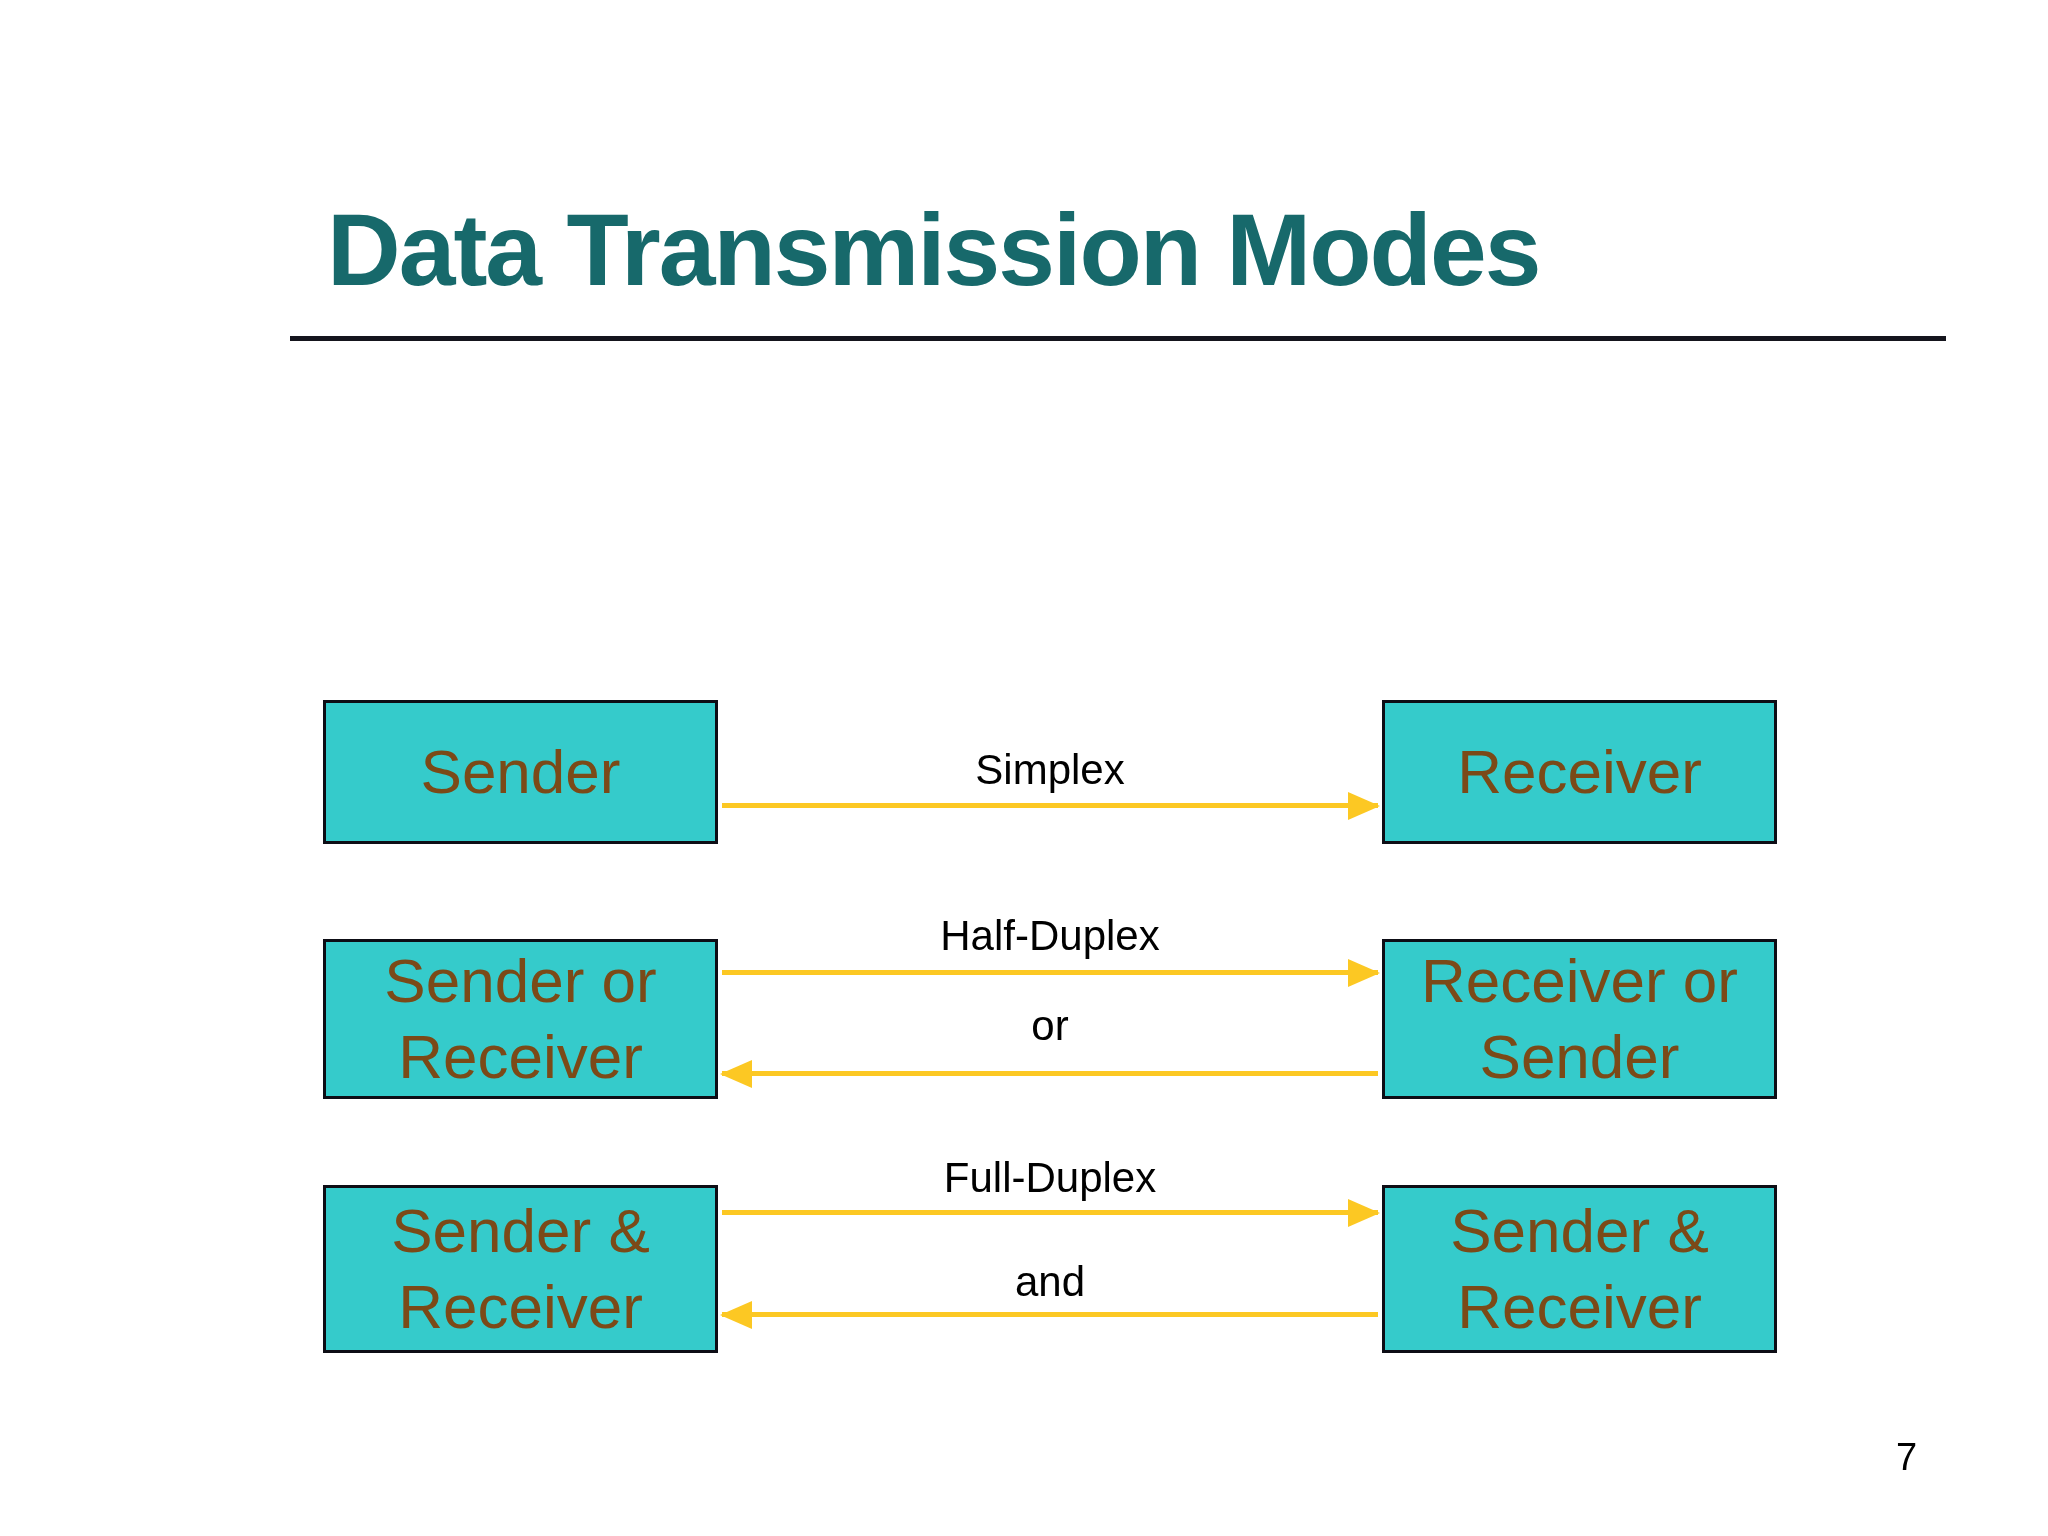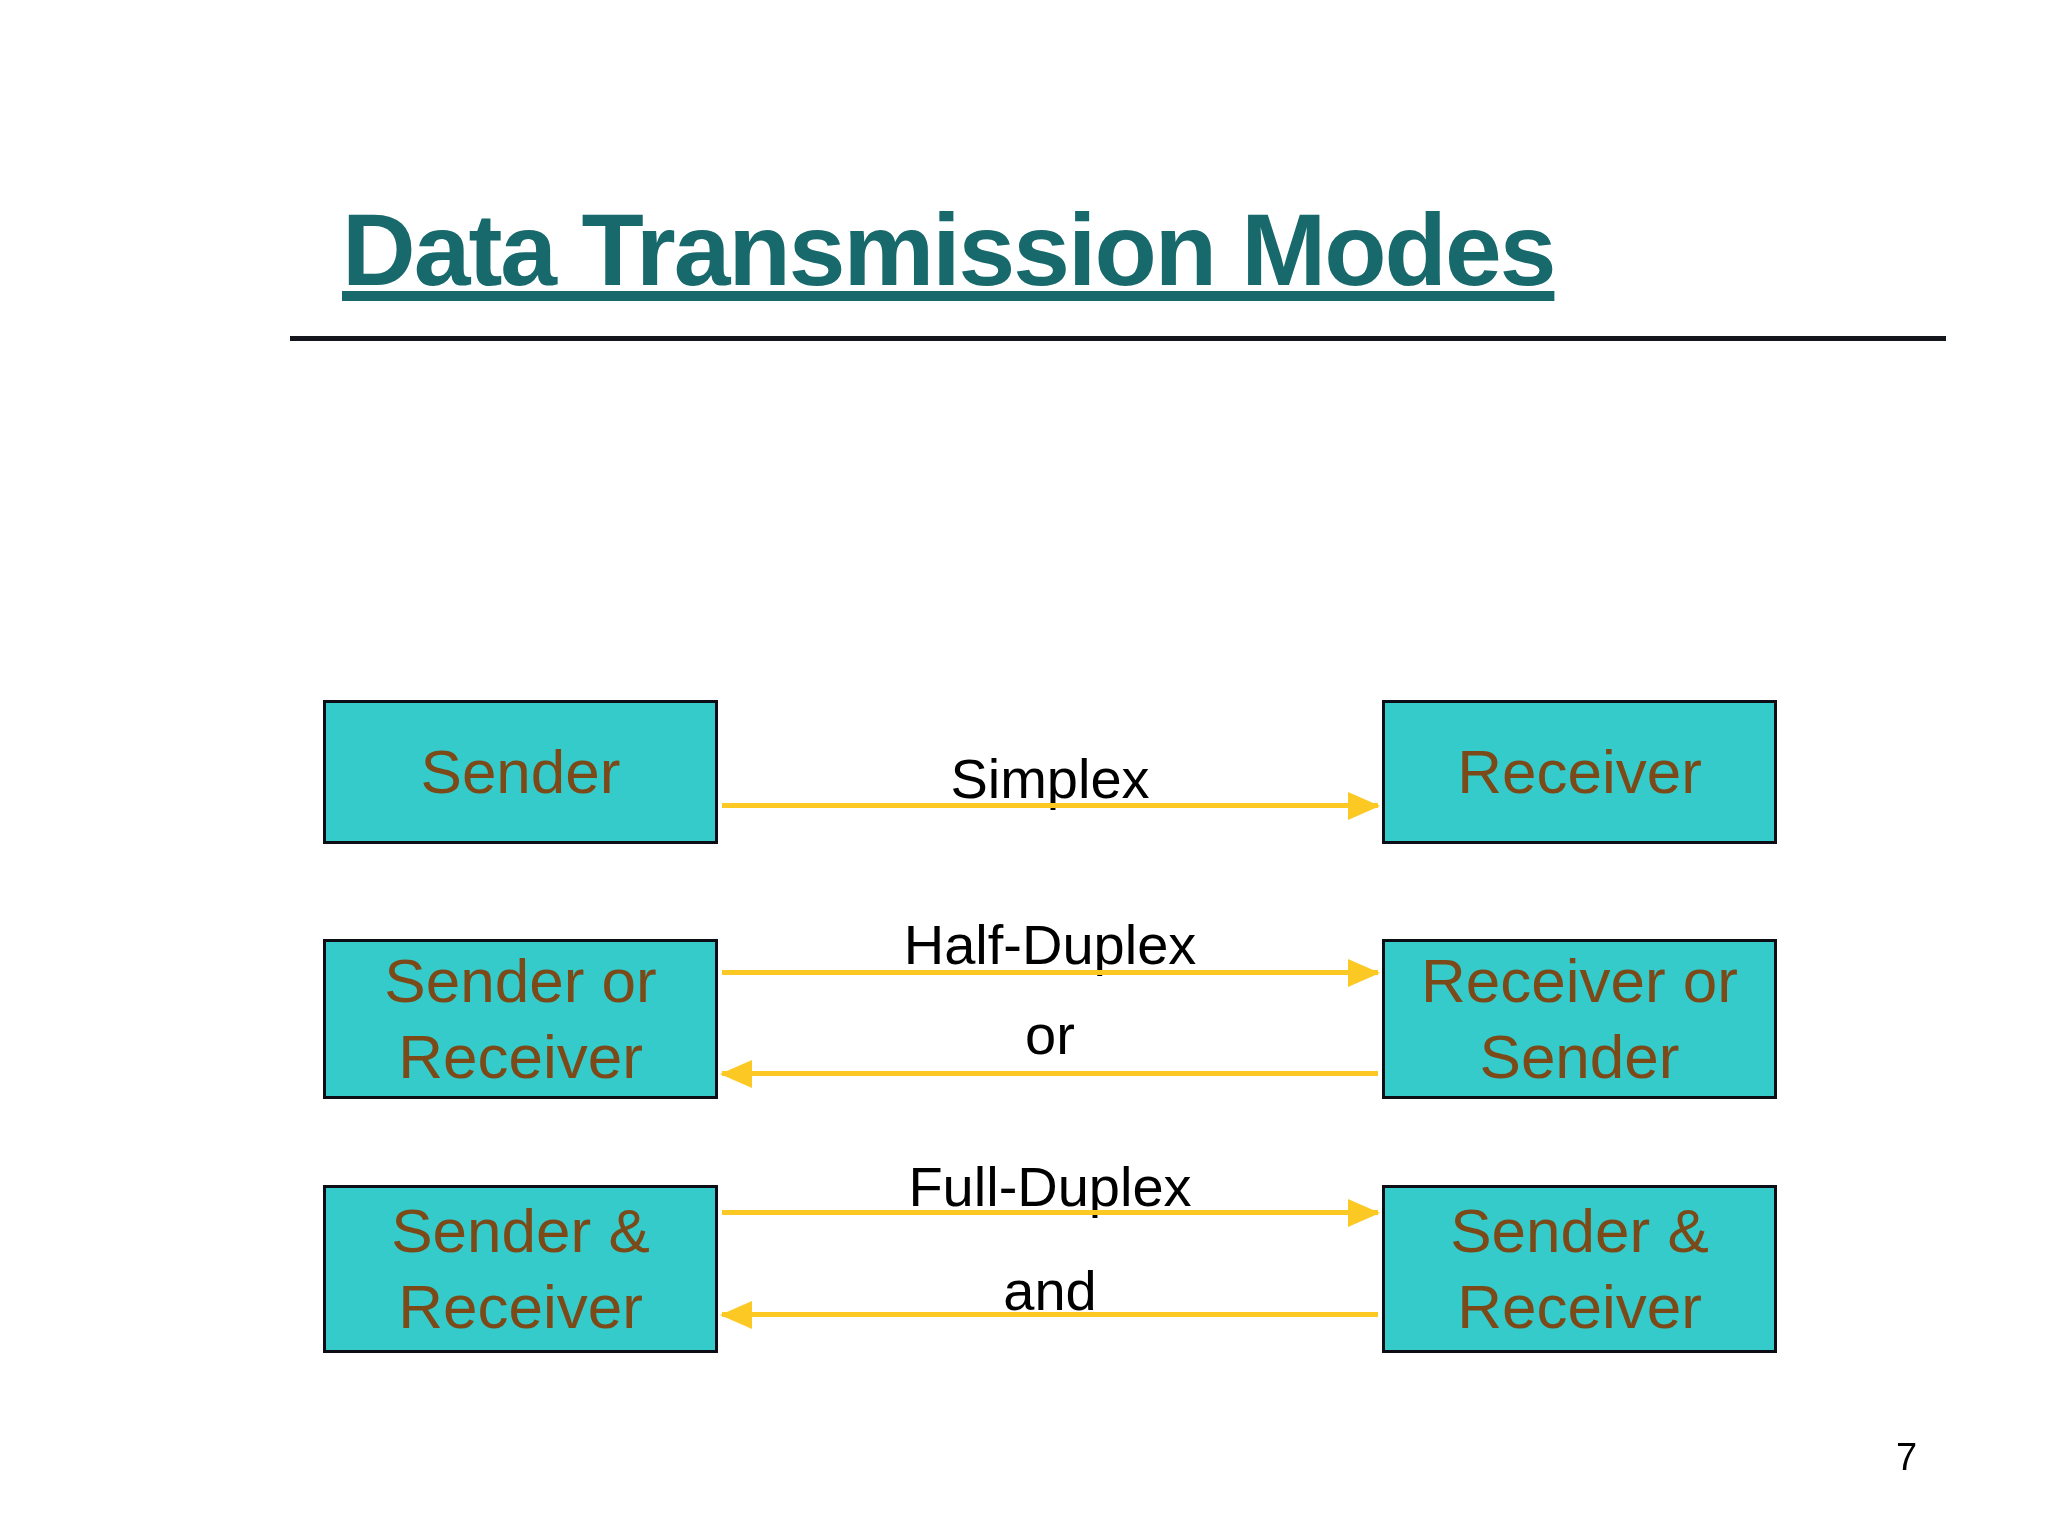--- a/index.html
+++ b/index.html
@@ -10,28 +10,27 @@
   .slide {
     position: relative;
     width: 2048px;
     height: 1536px;
     background: #ffffff;
     overflow: hidden;
     font-family: "Liberation Sans", sans-serif;
   }
   .title {
     position: absolute;
-    left: 342px;
+    left: 327px;
     top: 192px;
     font-size: 102px;
     font-weight: bold;
     letter-spacing: -2px;
     color: var(--title-color, #17696B);
     white-space: nowrap;
-    text-decoration: underline;
   }
   .rule {
     position: absolute;
     left: 290px;
     top: 336px;
     width: 1656px;
     height: 5px;
     background: var(--rule-color, #15151D);
   }
   .node {
@@ -53,21 +52,21 @@
   .col-right { left: 1382px; }
   .row1 { top: 700px;  height: 144px; }
   .row2 { top: 939px;  height: 160px; }
   .row3 { top: 1185px; height: 168px; }
 
   .channel-label {
     position: absolute;
     left: 722px;
     width: 656px;
     text-align: center;
-    font-size: 56px;
+    font-size: 42px;
     color: var(--label-color, #000000);
   }
   .arrow {
     position: absolute;
     left: 722px;
     width: 656px;
     height: 5px;
     background: var(--arrow-color, #FCC823);
   }
   .arrow.right::after {

